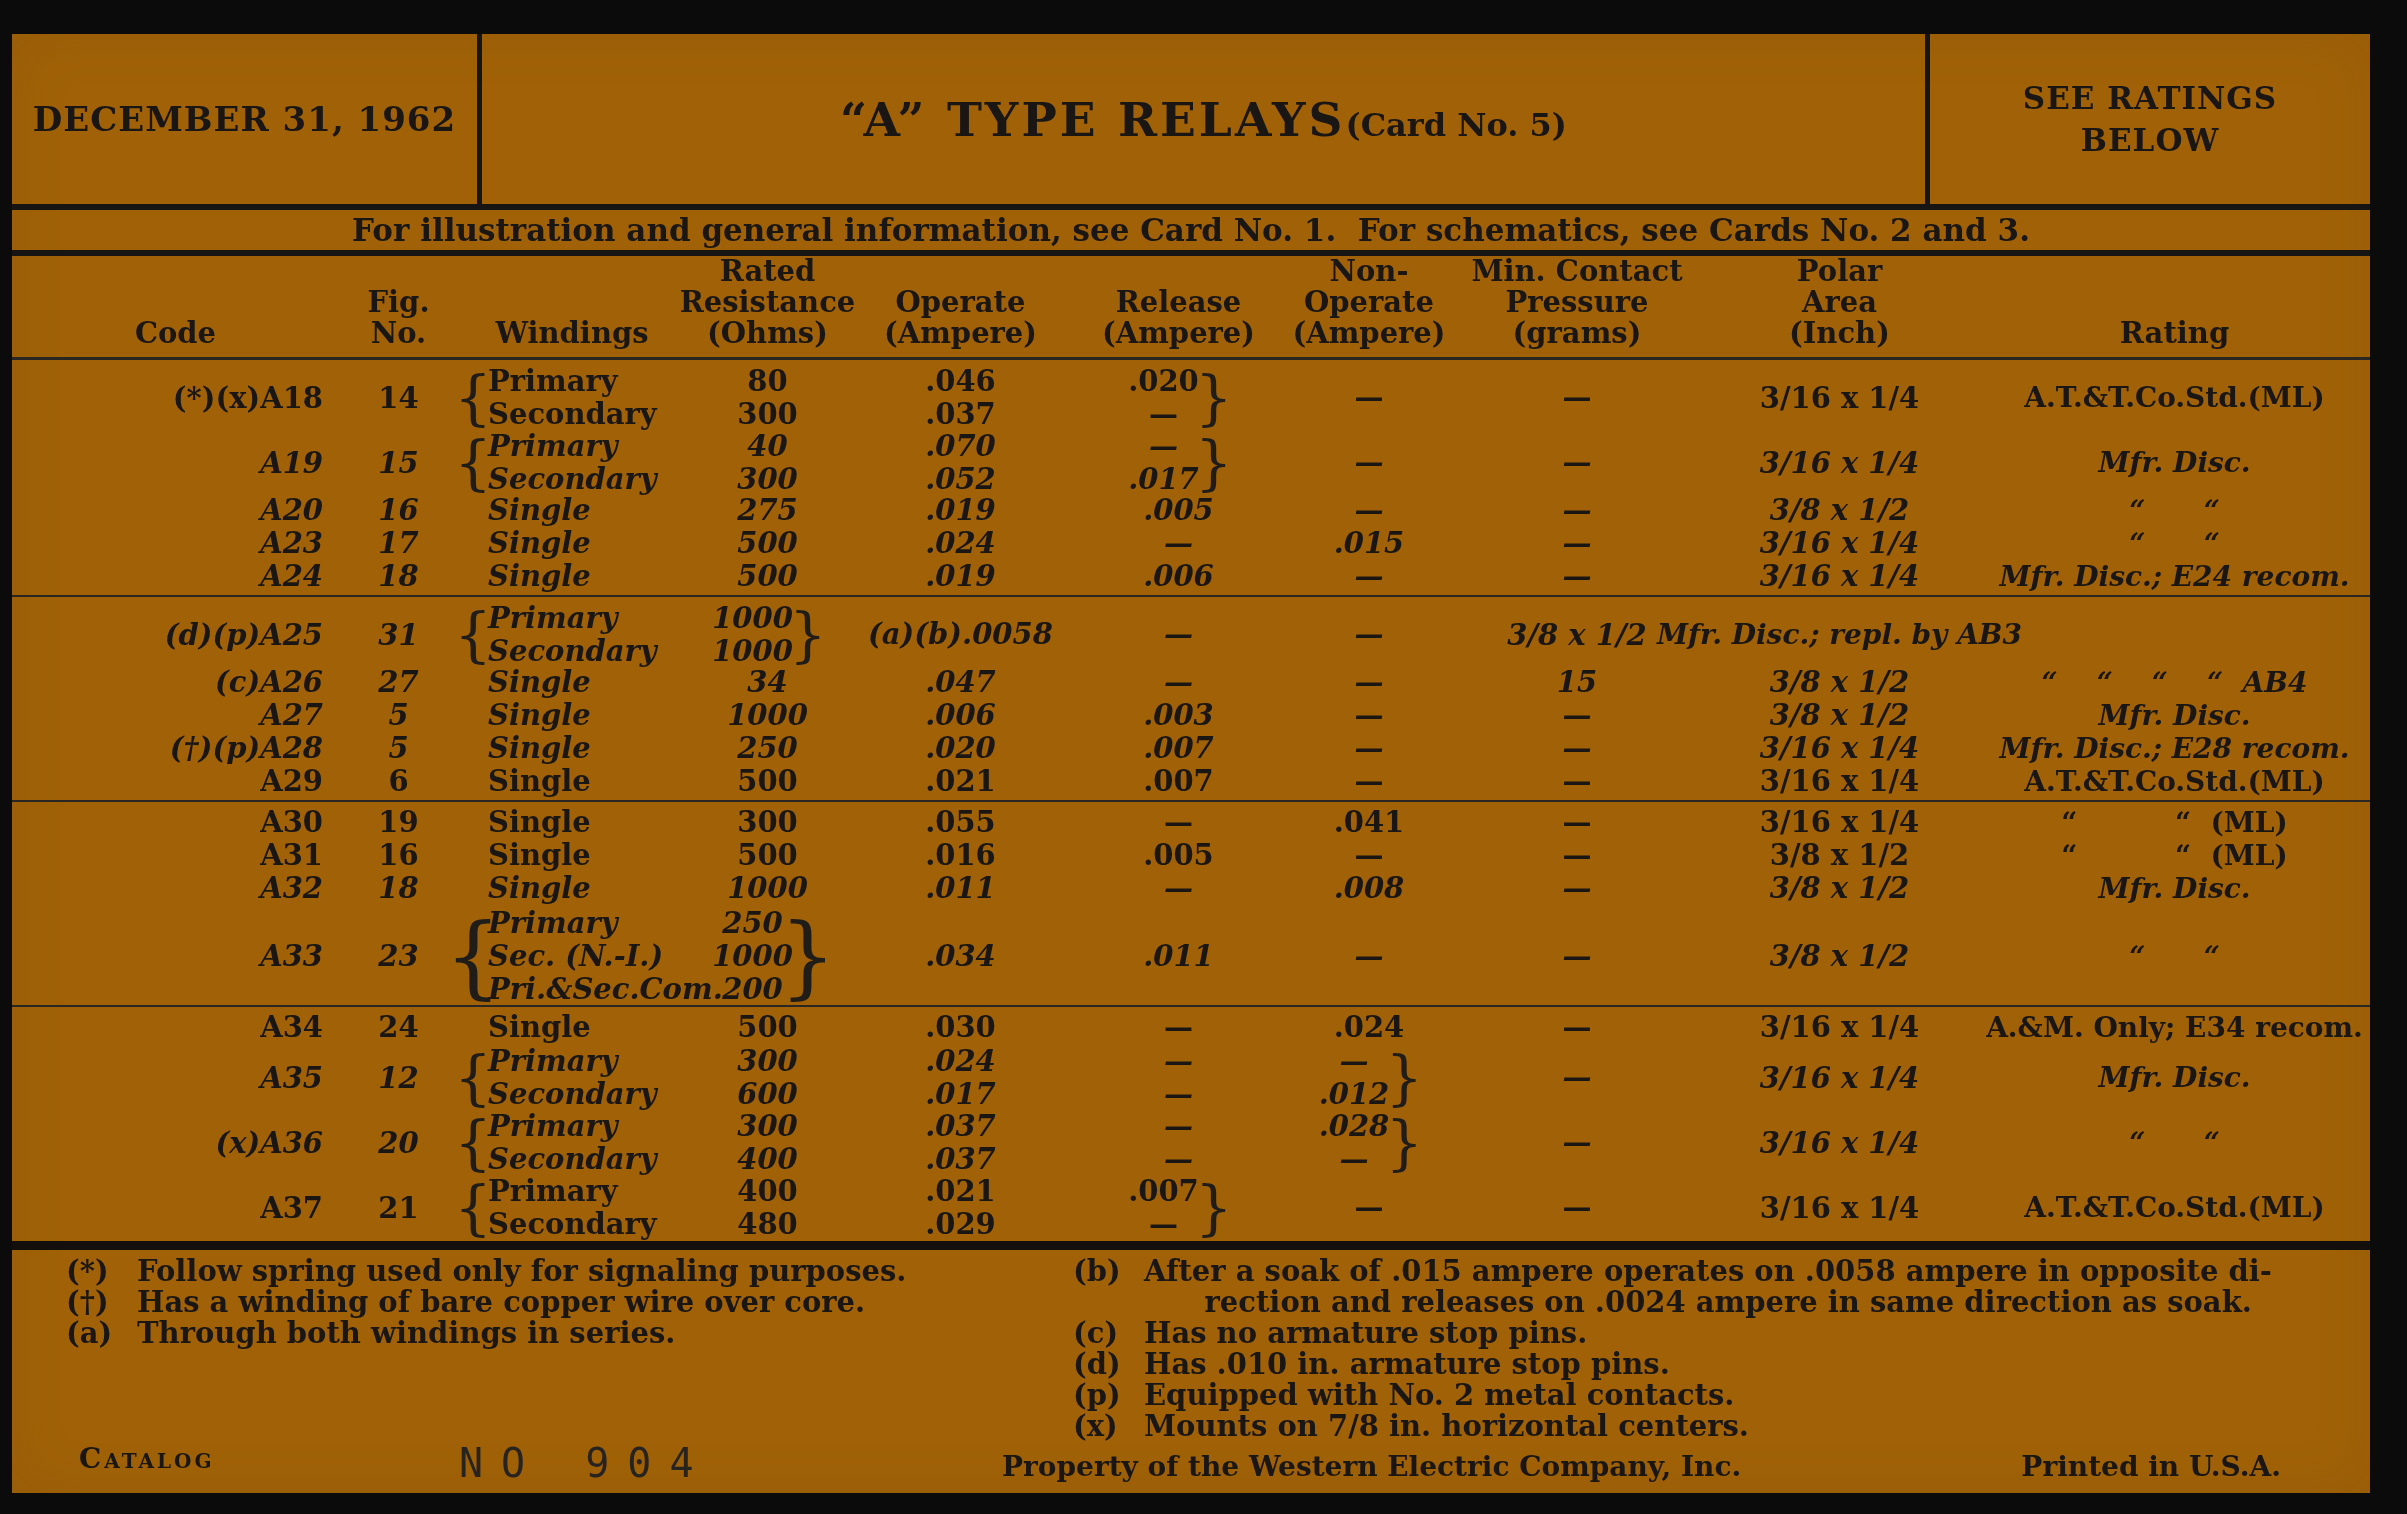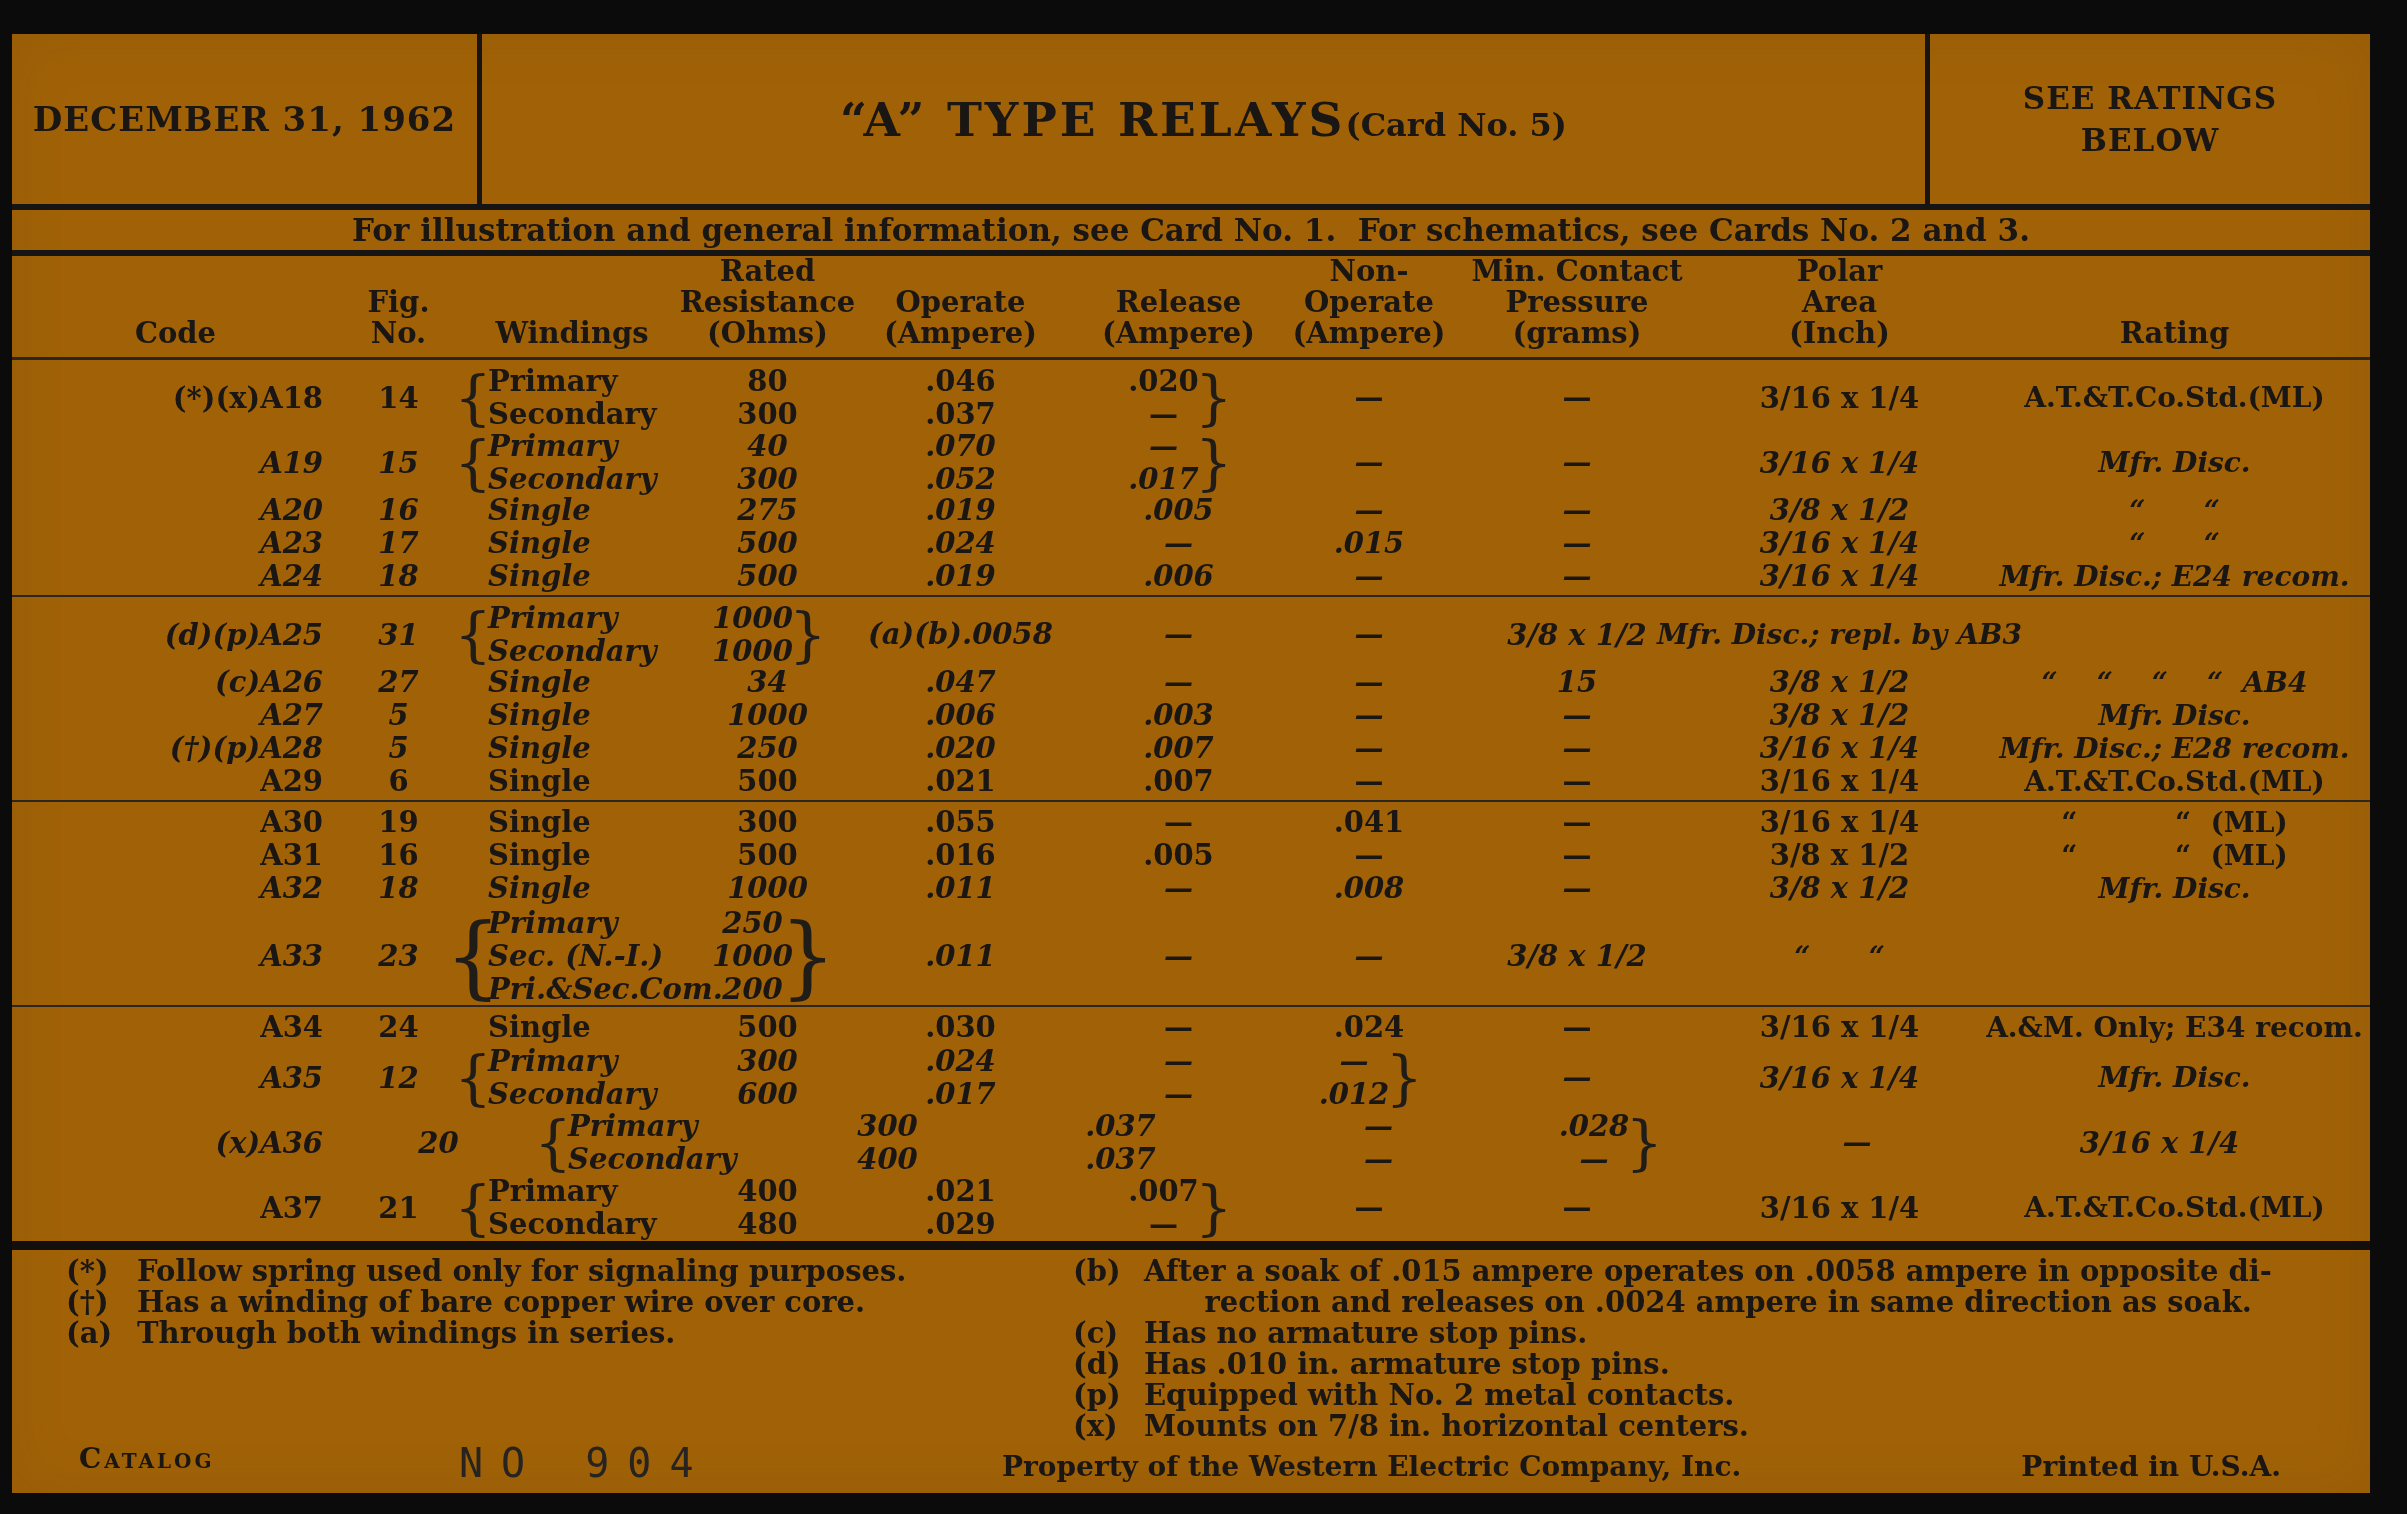--- a/index.html
+++ b/index.html
@@ -661,20 +661,25 @@
             </div>
           </div>
           <div class="cell c-res">
             <div class="vals">
               <div class="line">250</div>
               <div class="line">1000</div>
               <div class="line">200</div>
             </div>
             <div class="brace" style="font-size: 89px;">}</div>
           </div>
+          <div class="cell c-op">
+            <div class="vals">
+              <div class="line">.034</div>
+            </div>
+          </div>
           <div class="cell c-rel">
             <div class="vals">
               <div class="line">.011</div>
             </div>
           </div>
           <div class="cell c-no">
             <div class="vals">
               <div class="line">—</div>
             </div>
           </div>
@@ -769,21 +774,21 @@
             <div class="brace" style="font-size: 59px;">}</div>
           </div>
           <div class="cell c-pr">
             <div class="vals">
               <div class="line">—</div>
             </div>
           </div>
           <div class="cell c-polar"><div>3/16 x 1/4</div></div>
           <div class="cell c-rating"><div>Mfr. Disc.</div></div>
         </div>
-        <div class="grp it" style="height: 65px; gap: 40px;">
+        <div class="grp it" style="height: 65px;">
           <div class="cell c-code">
             <div>(x)A36</div>
           </div>
           <div class="cell c-fig">
             <div>20</div>
           </div>
           <div class="cell c-wind">
             <div class="brace" style="font-size: 59px;">{</div>
             <div class="vals">
               <div class="line left">Primary</div>

